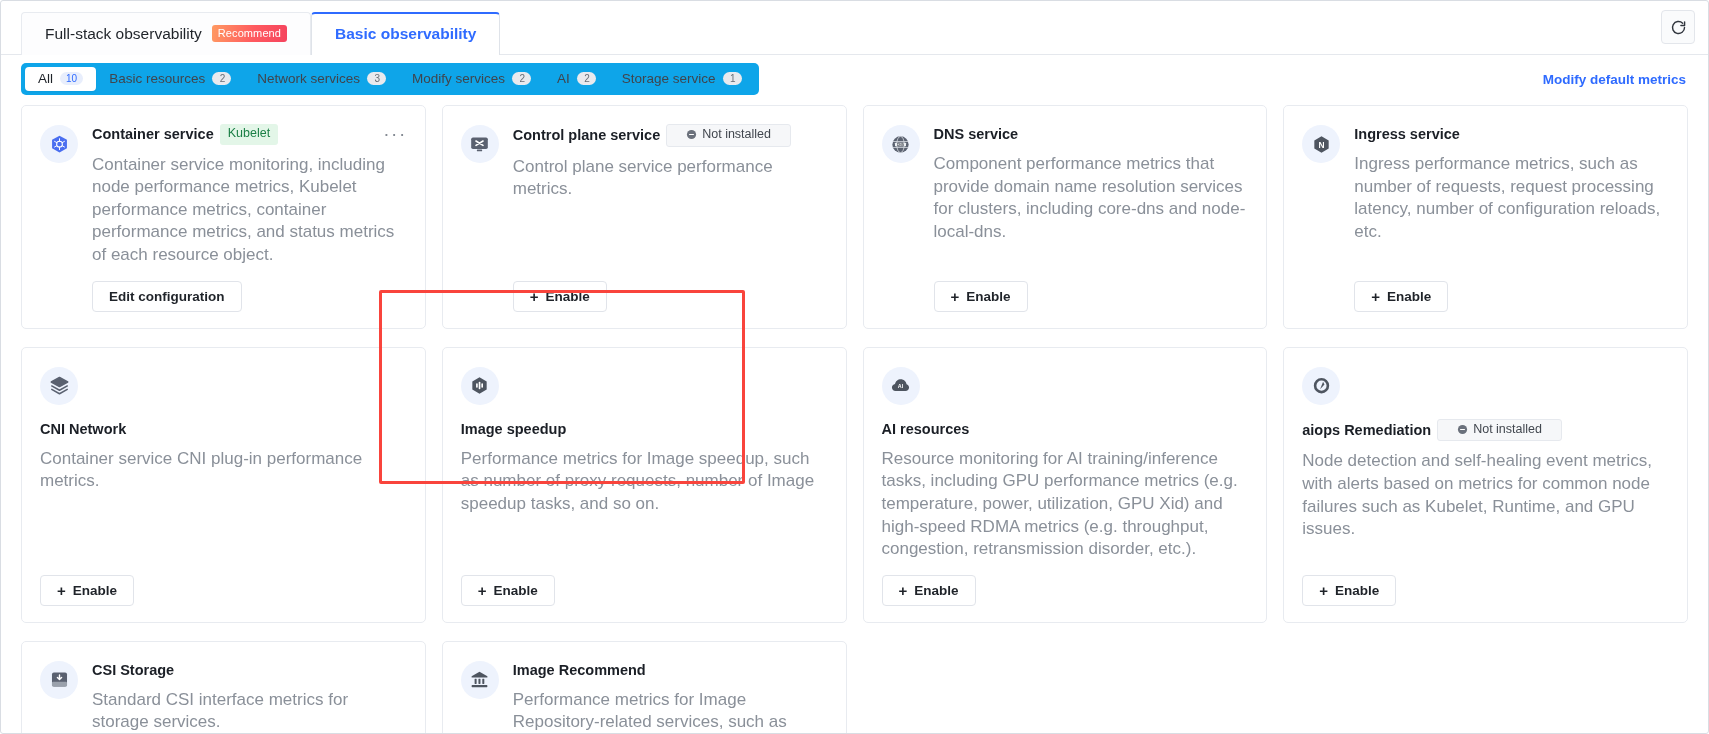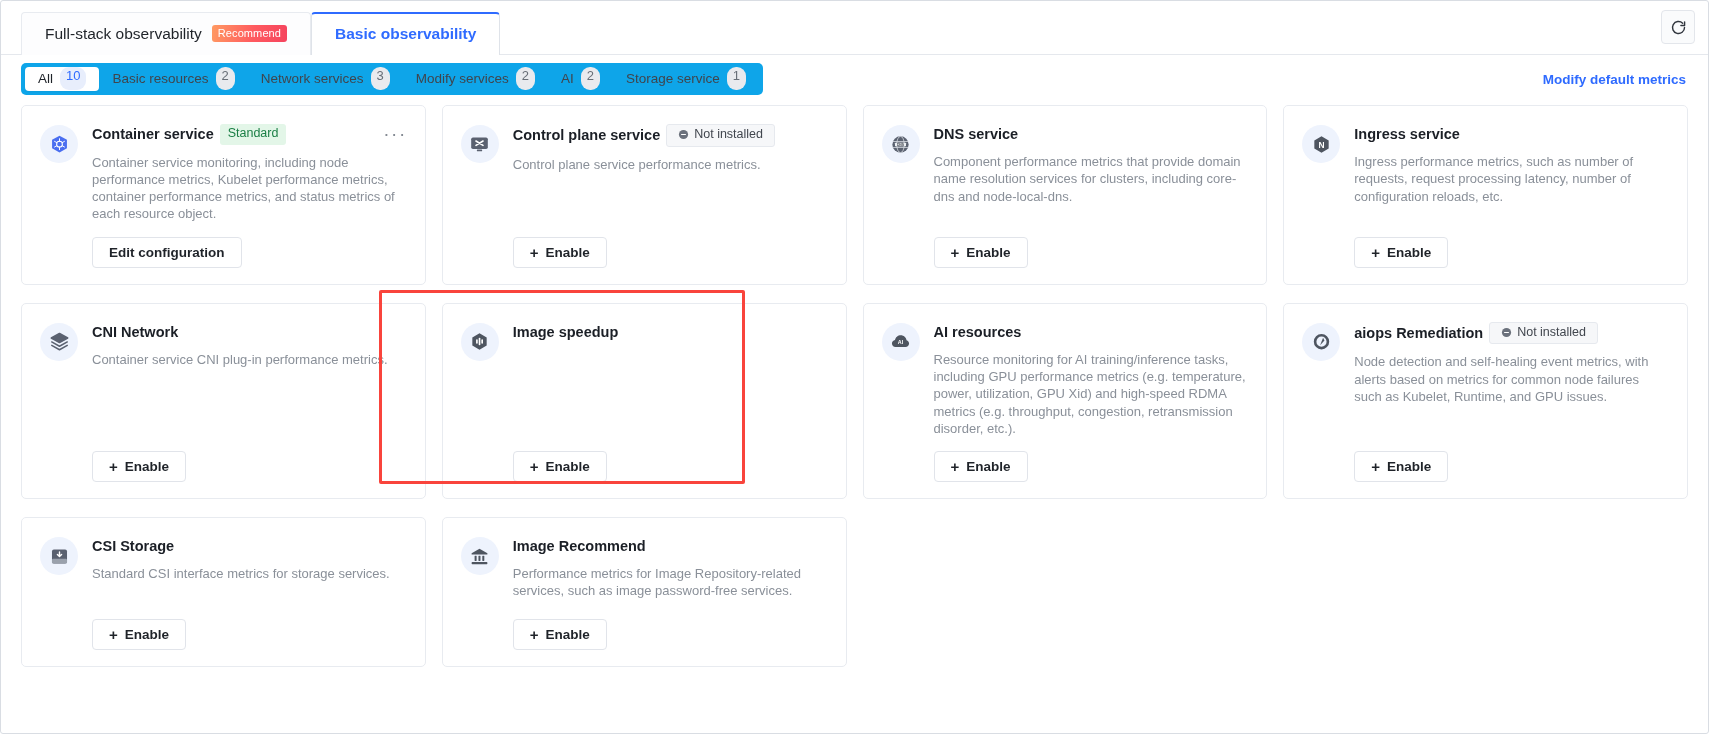--- a/index.html
+++ b/index.html
@@ -109,28 +109,28 @@
     padding: 0 13px;
     border-radius: 4px;
     font-size: 13.5px;
     color: #40454d;
     cursor: pointer;
     white-space: nowrap;
   }
   .seg.active { background: #fff; color: #1f2329; box-shadow: 0 1px 2px rgba(0,0,0,.05); }
   .seg.active .seg-count { background: #e8eefc; color: #2f6bff; }
   .seg-count {
-    font-size: 13px;
+    font-size: 10px;
     background: #e9eaee;
     color: #686e77;
     border-radius: 9px;
-    padding: 1px 6px 6px;
+    padding: 1px 6px 0;
     line-height: 1.25;
     min-width: 19px;
-    text-align: left;
+    text-align: right;
   }
   .modify-link {
     position: absolute;
     right: 22px;
     top: 50%;
     transform: translateY(-50%);
     font-size: 13.5px;
     color: #2f6bff;
     font-weight: bold;
     cursor: pointer;
@@ -148,21 +148,21 @@
   .card {
     position: relative;
     border: 1px solid #e8ebf0;
     border-radius: 5px;
     background: #fff;
     padding: 18px 18px 16px 18px;
     min-height: 172px;
     display: flex;
     gap: 14px;
   }
-  .card.tall { min-height: 196px; }
+  .card.tall { min-height: 196px; flex-direction: column; }
   .card.short { min-height: 150px; }
 
   .card-icon {
     flex: 0 0 38px;
     width: 38px;
     height: 38px;
     border-radius: 50%;
     background: #eef3fd;
     display: flex;
     align-items: center;
@@ -191,37 +191,37 @@
     line-height: 1.25;
   }
   .badge-notinstalled {
     display: inline-flex;
     align-items: center;
     gap: 5px;
     font-size: 12.5px;
     color: #41464e;
     background: #f6f7f9;
     border: 1px solid #e6e9ee;
-    padding: 2px 11px 3px;
+    padding: 2px 19px 3px;
     border-radius: 3px;
     line-height: 1.25;
     white-space: nowrap;
   }
   .dots {
     margin-left: auto;
     color: #848a93;
     font-size: 19px;
     letter-spacing: 1.5px;
     line-height: 10px;
     cursor: pointer;
     padding-left: 8px;
   }
   .card-desc {
     margin-top: 9px;
-    font-size: 13px;
+    font-size: 17px;
     line-height: 1.33;
     color: #8a9099;
   }
   .card-actions { margin-top: auto; padding-top: 14px; }
   .btn {
     display: inline-flex;
     align-items: center;
     justify-content: center;
     gap: 7px;
     height: 31px;
@@ -312,21 +312,21 @@
           <path d="M12 2l8.5 4.6v9.8L12 21l-8.5-4.6V6.6z" fill="#4a6ef0"></path>
           <circle cx="12" cy="11.6" r="3.3" fill="none" stroke="#fff" stroke-width="1.2"></circle>
           <g stroke="#fff" stroke-width="1.1" stroke-linecap="round">
             <path d="M12 5.4v2.9M12 15v2.9M6.3 8.4l2.6 1.5M15.1 13.4l2.6 1.5M6.3 14.9l2.6-1.5M15.1 9.9l2.6-1.5"></path>
           </g>
         </svg>
       </div>
       <div class="card-body">
         <div class="card-head">
           <span class="card-title">Container service</span>
-          <span class="badge-enabled">Standard</span>
+          <span class="badge-enabled">Kubelet</span>
           <span class="dots">···</span>
         </div>
         <div class="card-desc">Container service monitoring, including node performance metrics, Kubelet performance metrics, container performance metrics, and status metrics of each resource object.</div>
         <div class="card-actions">
           <button class="btn">
             <span>Edit configuration</span>
           </button>
         </div>
       </div>
     </div>
@@ -439,20 +439,21 @@
             <rect x="8.1" y="9.4" width="1.9" height="5.2" rx="0.9"></rect>
             <rect x="11.1" y="7.7" width="1.9" height="8.6" rx="0.9"></rect>
             <rect x="14.1" y="9.4" width="1.9" height="5.2" rx="0.9"></rect>
           </g>
         </svg>
       </div>
       <div class="card-body">
         <div class="card-head">
           <span class="card-title">Image speedup</span>
         </div>
+        <div class="card-desc">Performance metrics for Image speedup, such as number of proxy requests, number of Image speedup tasks, and so on.</div>
         <div class="card-actions">
           <button class="btn">
             <span class="plus">+</span>
             <span>Enable</span>
           </button>
         </div>
       </div>
     </div>
 
     <div class="card tall">

